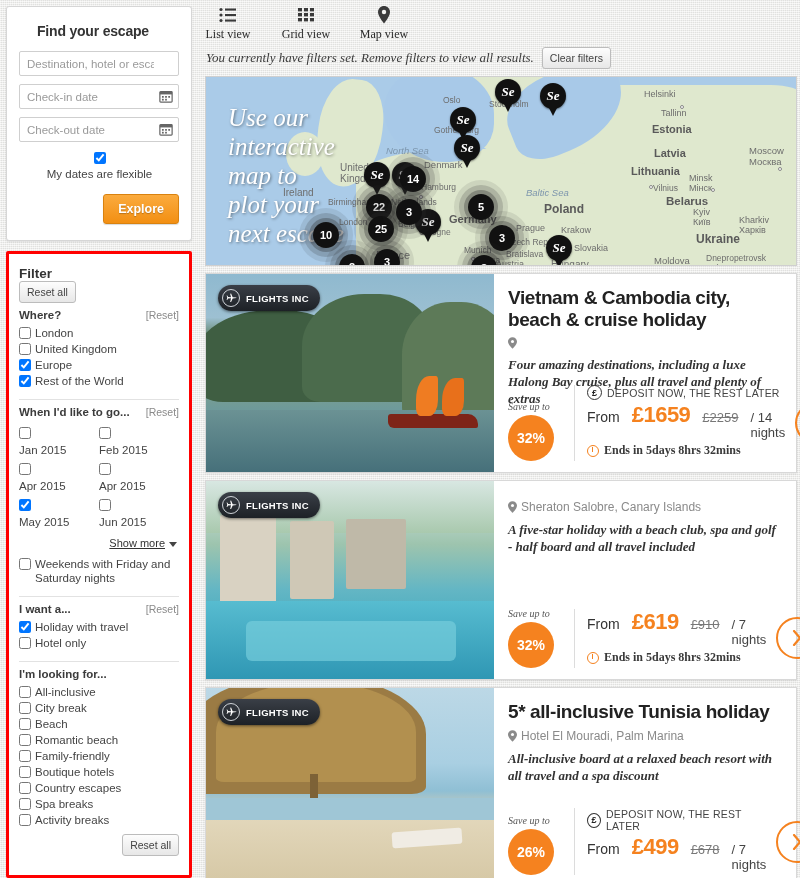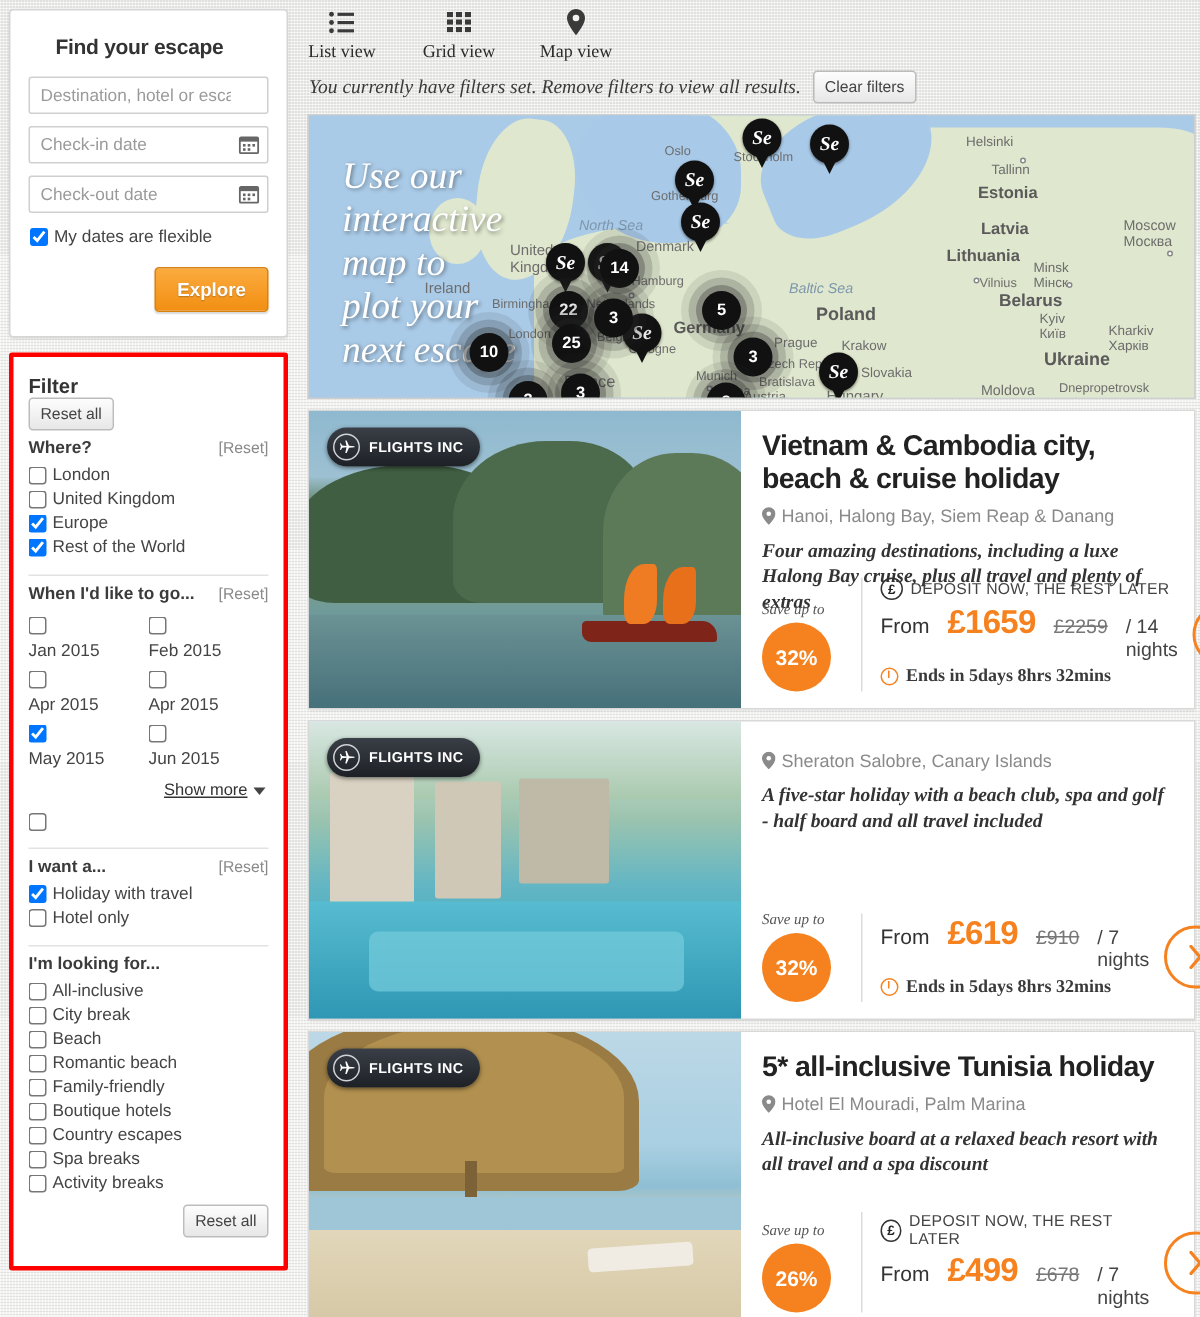--- a/index.html
+++ b/index.html
@@ -38,21 +38,21 @@
     padding:3px 24px 3px 7px;
     font-size:11.5px; font-family:"Liberation Sans", sans-serif;
     color:#555; background:#fff; outline:none;
   }
   .field::placeholder { color:#9a9a9a; }
   .cal-icon {
     position:absolute; right:6px; top:5px;
     width:14px; height:14px; color:#666;
     pointer-events:none;
   }
-  .flex-row { display:flex; align-items:center; gap:4px; margin:9px 0 4px 1px; }
+  .flex-row { display:flex; align-items:center; gap:4px; margin:9px 0 4px 1px;flex-direction:column; }
   .flex-row label { font-size:11.5px; color:#444; }
   .explore-row { display:flex; justify-content:flex-end; margin-top:14px; }
   .explore-btn {
     background:linear-gradient(#fbab3e,#f28f13);
     border:1px solid #d9820f;
     color:#fff; font-weight:bold; font-size:12.5px;
     padding:7px 14px; border-radius:3px; cursor:pointer;
     text-shadow:0 1px 1px rgba(0,0,0,.25);
     box-shadow:0 1px 1px rgba(0,0,0,.15);
     font-family:"Liberation Sans", sans-serif;
@@ -317,20 +317,21 @@
             <div class="copt">
               <input type="checkbox" style="">
               <span>Jun 2015</span>
             </div>
           </div>
           <div class="show-more">
             <a>Show more</a><span class="caret"></span>
           </div>
           <div class="copt">
             <input type="checkbox" style="">
+            <span>Weekends with Friday and Saturday nights</span>
           </div>
         </div>
 
         <div class="fsec">
           <div class="fsec-head">
             <div class="fsec-title">I want a...</div>
             <a class="reset-link">[Reset]</a>
           </div>
           <div class="copt">
             <input type="checkbox" checked="" style="">
@@ -581,21 +582,20 @@
           <span class="blabel">FLIGHTS INC</span>
         </div>
       </div>
       <div class="card-body">
         <div class="card-title">Vietnam &amp; Cambodia city, beach &amp; cruise holiday</div>
         <div class="card-loc">
           <svg width="9" height="12" viewBox="0 0 10 13">
             <path d="M5 0C2.3 0 0 2.2 0 4.9 0 8.5 5 13 5 13s5-4.5 5-8.1C10 2.2 7.7 0 5 0z" fill="#8a8a8a"></path>
             <circle cx="5" cy="4.8" r="1.7" fill="#fff"></circle>
           </svg>
-          <span>Hanoi, Halong Bay, Siem Reap &amp; Danang</span>
         </div>
         <div class="card-desc">Four amazing destinations, including a luxe Halong Bay cruise, plus all travel and plenty of extras</div>
         <div class="price-zone">
           <div class="save-block">
             <div class="save-label">Save up to</div>
             <div class="save-circle">32%</div>
           </div>
           <div class="price-col">
             <div class="deposit-row">
               <span class="pound-c">£</span>

